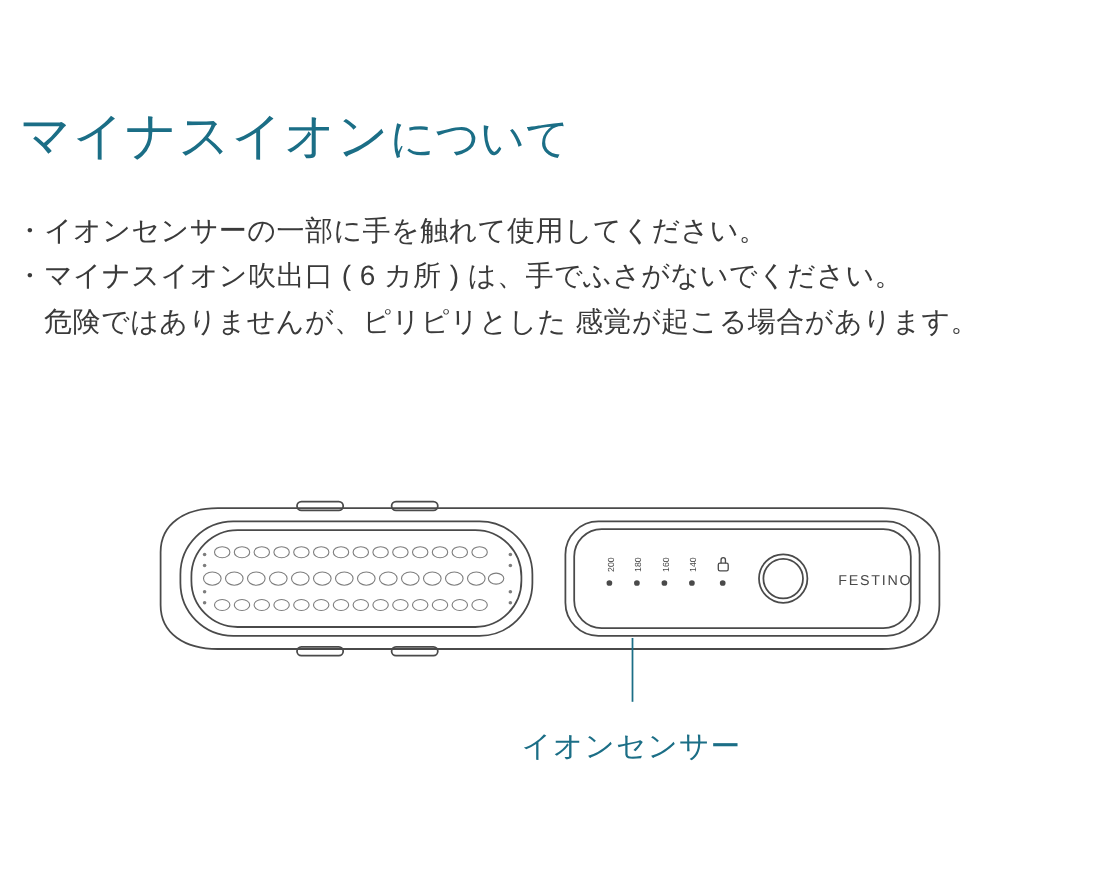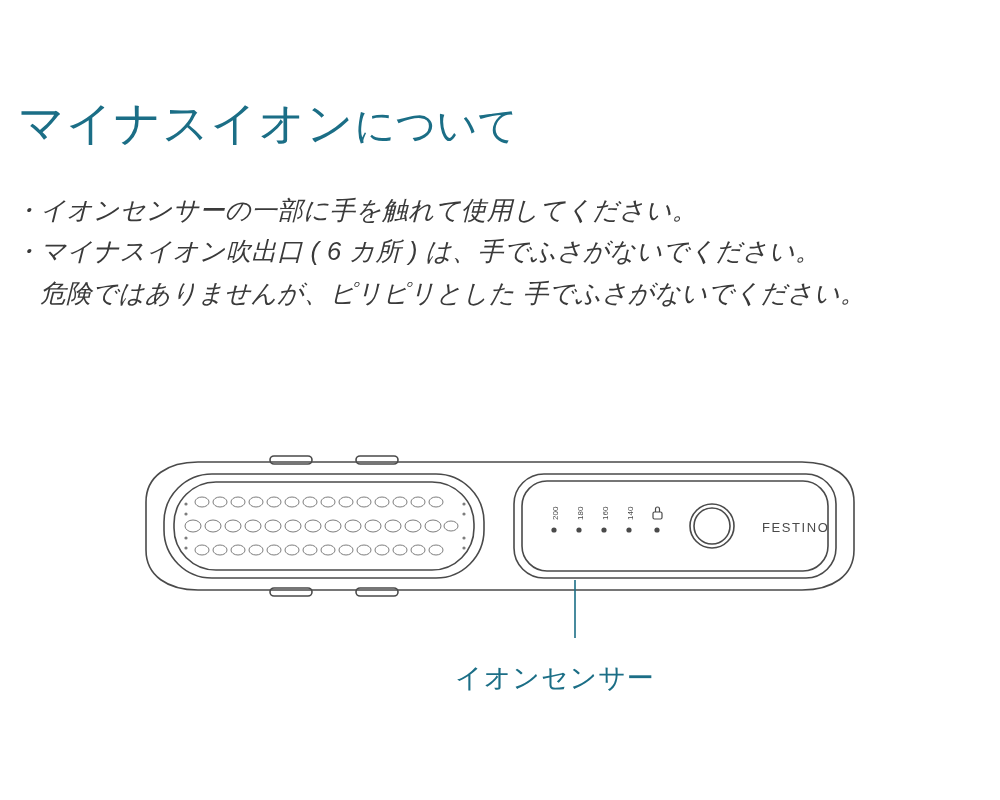--- a/index.html
+++ b/index.html
@@ -35,21 +35,20 @@
   .heading .suffix {
     font-size: 40px;
     letter-spacing: 0px;
   }
   .bullets {
     position: absolute;
     left: 14px;
     top: 190px;
     width: 975px;
     color: #3a3a3a;
-    font-style: italic;
   }
   .bullet-line {
     font-size: 25.5px;
     line-height: 1.62;
     letter-spacing: 0.4px;
     white-space: nowrap;
   }
   .bullet-line.indent {
     padding-left: 26px;
   }
@@ -61,41 +60,41 @@
     top: 440px;
     width: 760px;
     height: 200px;
     text-align: right;
   }
   .device-svg {
     display: block;
   }
   .callout-label {
     position: absolute;
-    left: 455px;
+    left: 474px;
     top: 660px;
     font-size: 27px;
     color: #1b6e86;
     letter-spacing: 1px;
     white-space: nowrap;
   }
 </style>
 </head>
 <body>
 
 <div class="page">
 
   <div class="heading">
     <span>マイナスイオン</span><span class="suffix">について</span>
   </div>
 
   <div class="bullets">
     <div class="bullet-line">・イオンセンサーの一部に手を触れて使用してください。</div>
     <div class="bullet-line">・マイナスイオン吹出口 ( 6 カ所 ) は、手でふさがないでください。</div>
-    <div class="bullet-line indent">危険ではありませんが、ピリピリとした 手でふさがないでください。</div>
+    <div class="bullet-line indent">危険ではありませんが、ピリピリとした 感覚が起こる場合があります。</div>
   </div>
 
   <div class="device-wrap">
     <svg class="device-svg" width="760" height="200" viewBox="0 0 760 200" xmlns="http://www.w3.org/2000/svg">
       <g fill="none" stroke="#4a4a4a" stroke-width="1.6">
 
         <path d="M26 62 C26 36, 48 22, 78 22 L682 22 C712 22, 734 36, 734 62 L734 110 C734 136, 712 150, 682 150 L78 150 C48 150, 26 136, 26 110 Z"></path>
 
         <rect x="44" y="34" width="320" height="104" rx="48" ry="48"></rect>
         <rect x="54" y="42" width="300" height="88" rx="42" ry="42"></rect>

